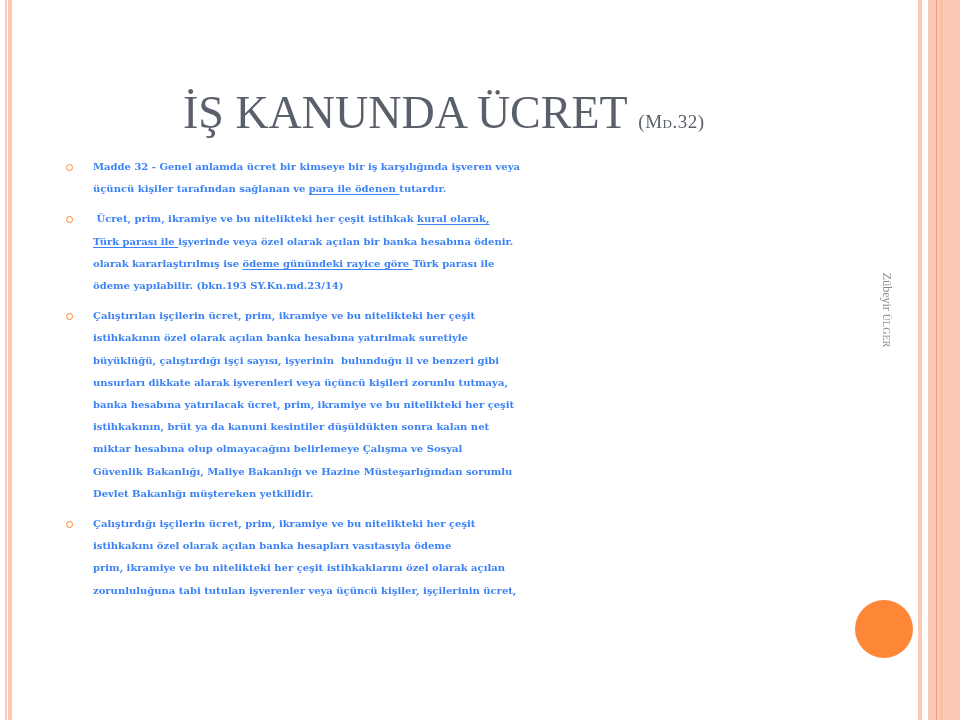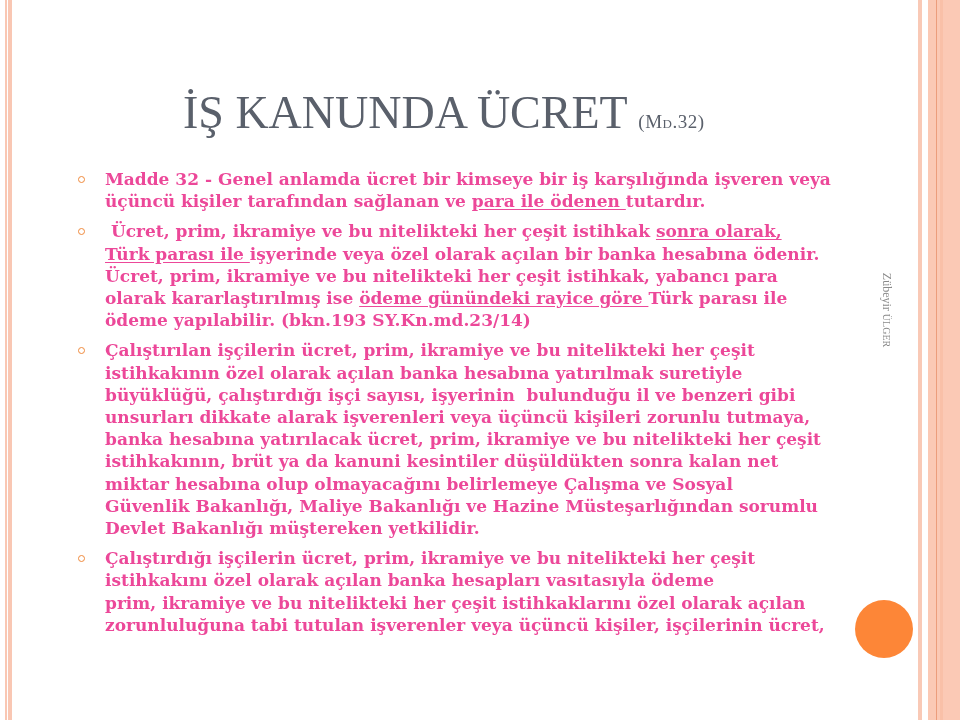--- a/index.html
+++ b/index.html
@@ -45,28 +45,28 @@
       font-size: 19px;
       letter-spacing: 0.5px;
       font-variant: small-caps;
     }
 
     .body {
       position: absolute;
       left: 62px;
       top: 152px;
       width: 790px;
-      margin: 16px;
+      margin: 4px;
       padding: 0;
       list-style: none;
       font-family: "DejaVu Serif", "Liberation Serif", serif;
       font-weight: bold;
-      font-size: 17px;
+      font-size: 10px;
       line-height: 22.2px;
-      color: #ec4899;
+      color: #3b82f6;
     }
     .body li {
       position: relative;
       padding-left: 27px;
       margin-bottom: 8px;
     }
     .bullet {
       position: absolute;
       left: 0px;
       top: 8px;
@@ -120,23 +120,22 @@
   <h1 class="title"><span>İŞ KANUNDA ÜCRET</span> <span class="sub">(Md.32)</span></h1>
 
   <ul class="body" id="bullet-list">
       <li>
         <span class="bullet"></span>
         <span class="line"><span style="white-space: pre;">Madde 32 - Genel anlamda ücret bir kimseye bir iş karşılığında işveren veya</span></span>
         <span class="line"><span style="white-space: pre;">üçüncü kişiler tarafından sağlanan ve </span><span class="u" style="white-space: pre;">para ile ödenen </span><span style="white-space: pre;">tutardır.</span></span>
       </li>
       <li>
         <span class="bullet"></span>
-        <span class="line"><span style="white-space: pre;"> Ücret, prim, ikramiye ve bu nitelikteki her çeşit istihkak </span><span class="u" style="white-space: pre;">sonra olarak,</span></span>
+        <span class="line"><span style="white-space: pre;"> Ücret, prim, ikramiye ve bu nitelikteki her çeşit istihkak </span><span class="u" style="white-space: pre;">kural olarak,</span></span>
         <span class="line"><span class="u" style="white-space: pre;">Türk parası ile </span><span style="white-space: pre;">işyerinde veya özel olarak açılan bir banka hesabına ödenir.</span></span>
-        <span class="line"><span style="white-space: pre;">Ücret, prim, ikramiye ve bu nitelikteki her çeşit istihkak, yabancı para</span></span>
         <span class="line"><span style="white-space: pre;">olarak kararlaştırılmış ise </span><span class="u" style="white-space: pre;">ödeme günündeki rayice göre </span><span style="white-space: pre;">Türk parası ile</span></span>
         <span class="line"><span style="white-space: pre;">ödeme yapılabilir. (bkn.193 SY.Kn.md.23/14)</span></span>
       </li>
       <li>
         <span class="bullet"></span>
         <span class="line"><span style="white-space: pre;">Çalıştırılan işçilerin ücret, prim, ikramiye ve bu nitelikteki her çeşit</span></span>
         <span class="line"><span style="white-space: pre;">istihkakının özel olarak açılan banka hesabına yatırılmak suretiyle</span></span>
         <span class="line"><span style="white-space: pre;">büyüklüğü, çalıştırdığı işçi sayısı, işyerinin  bulunduğu il ve benzeri gibi</span></span>
         <span class="line"><span style="white-space: pre;">unsurları dikkate alarak işverenleri veya üçüncü kişileri zorunlu tutmaya,</span></span>
         <span class="line"><span style="white-space: pre; text-align: center;">banka hesabına yatırılacak ücret, prim, ikramiye ve bu nitelikteki her çeşit</span></span>

